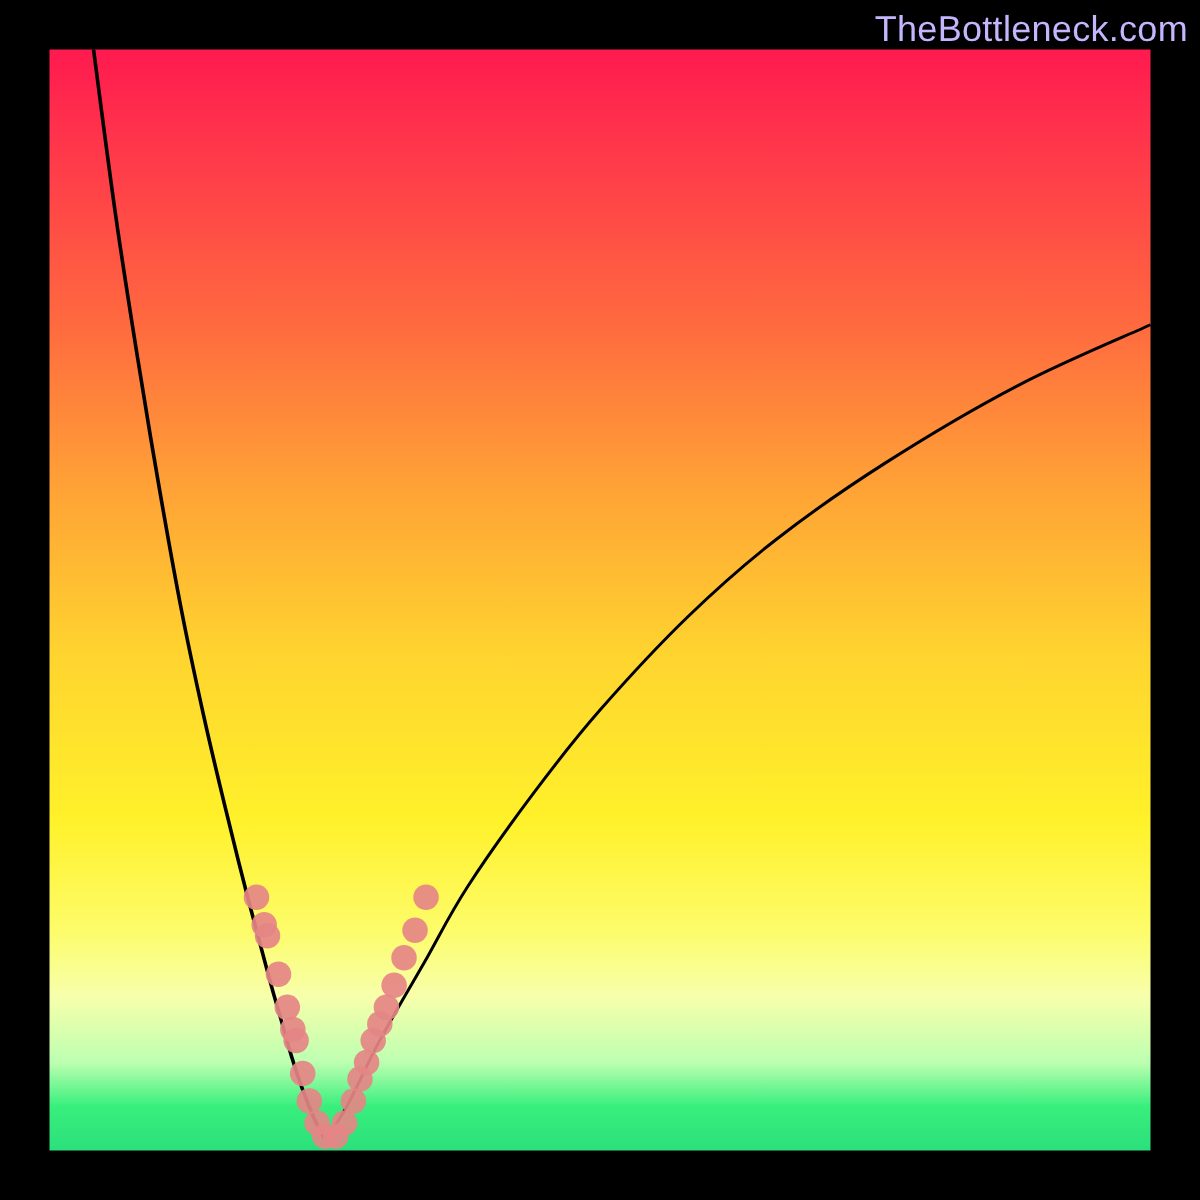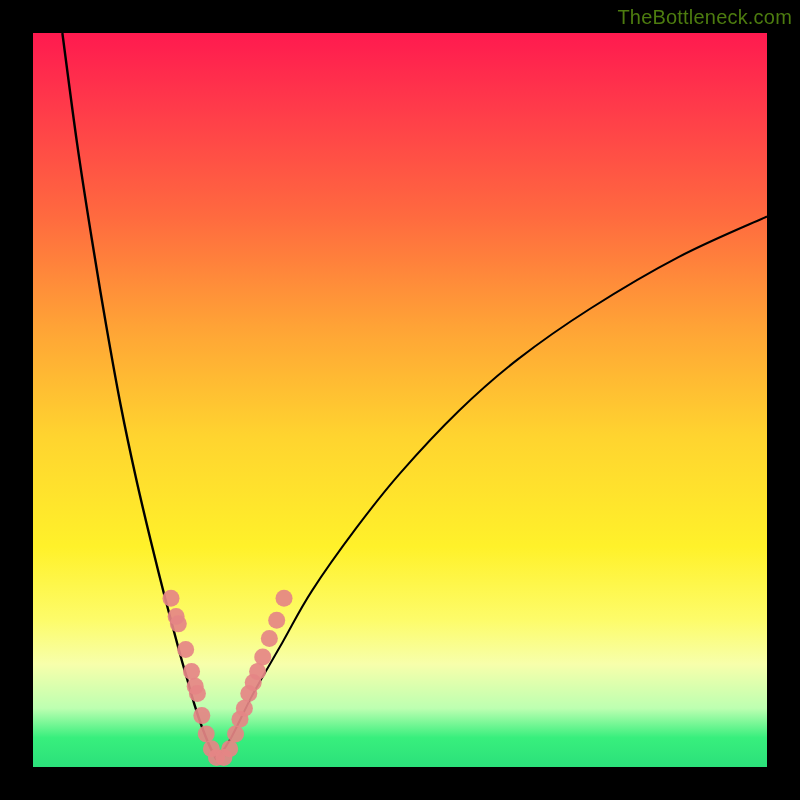--- a/index.html
+++ b/index.html
@@ -32,22 +32,22 @@
       #fdfc6a 80%,
       #f7ffab 86%,
       #bdffb1 92%,
       #38ef7d 96%,
       #2be07a 100%);
   }
   .watermark {
     position: absolute;
     top: 6px;
     right: 8px;
-    color: #4d7c0f;
-    font-size: 20px;
+    color: #c4b5fd;
+    font-size: 24px;
     font-weight: 400;
     letter-spacing: 0.2px;
   }
   svg.curves {
     position: absolute;
     left: 33px;
     top: 33px;
     width: 734px;
     height: 734px;
     overflow: visible;

